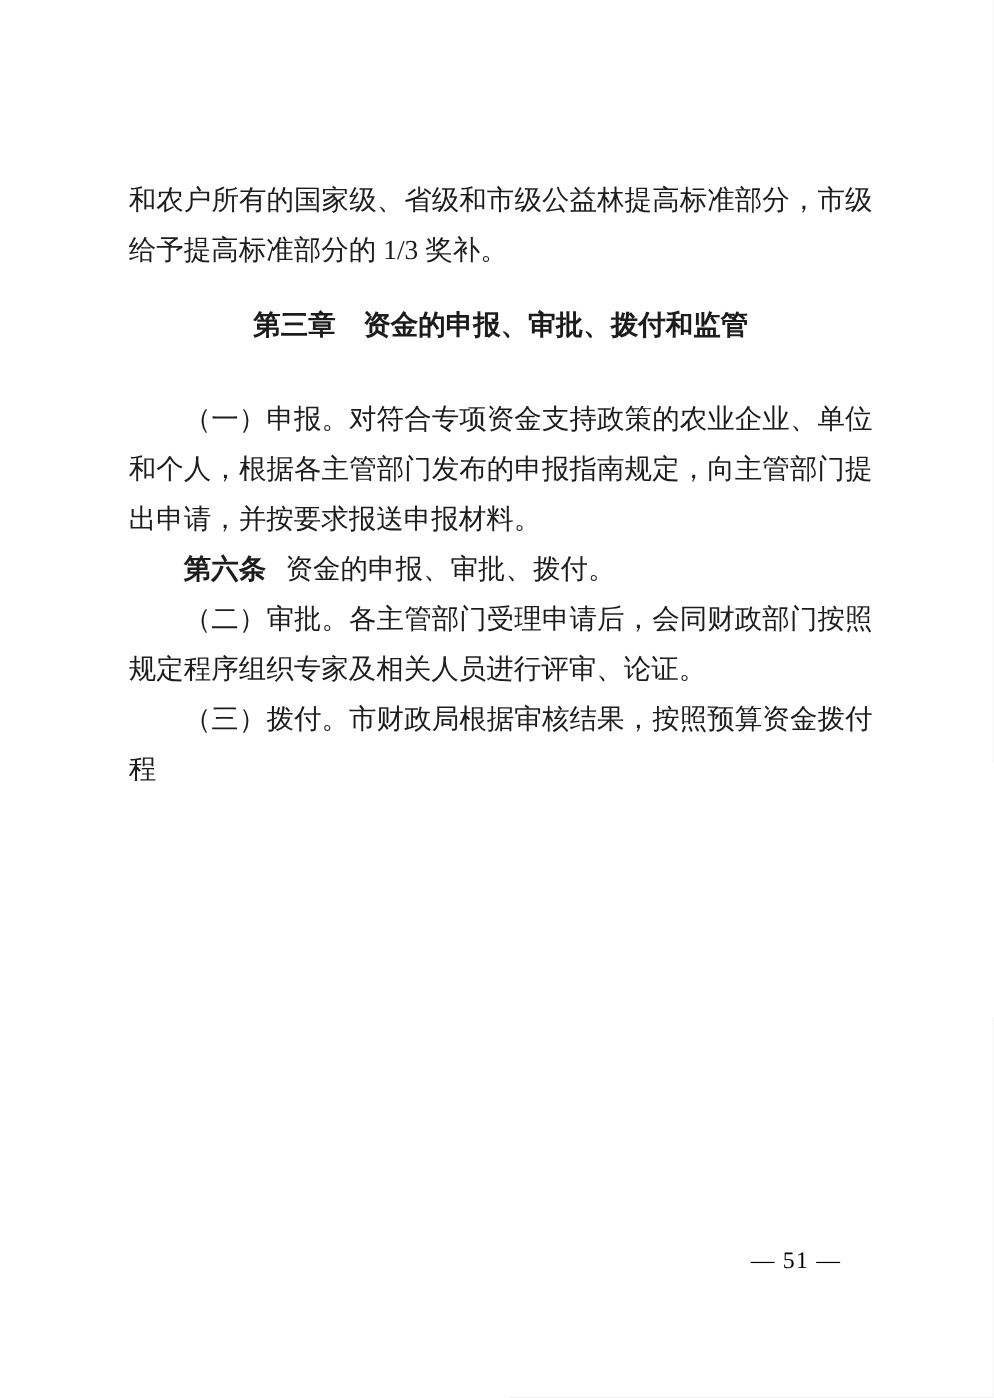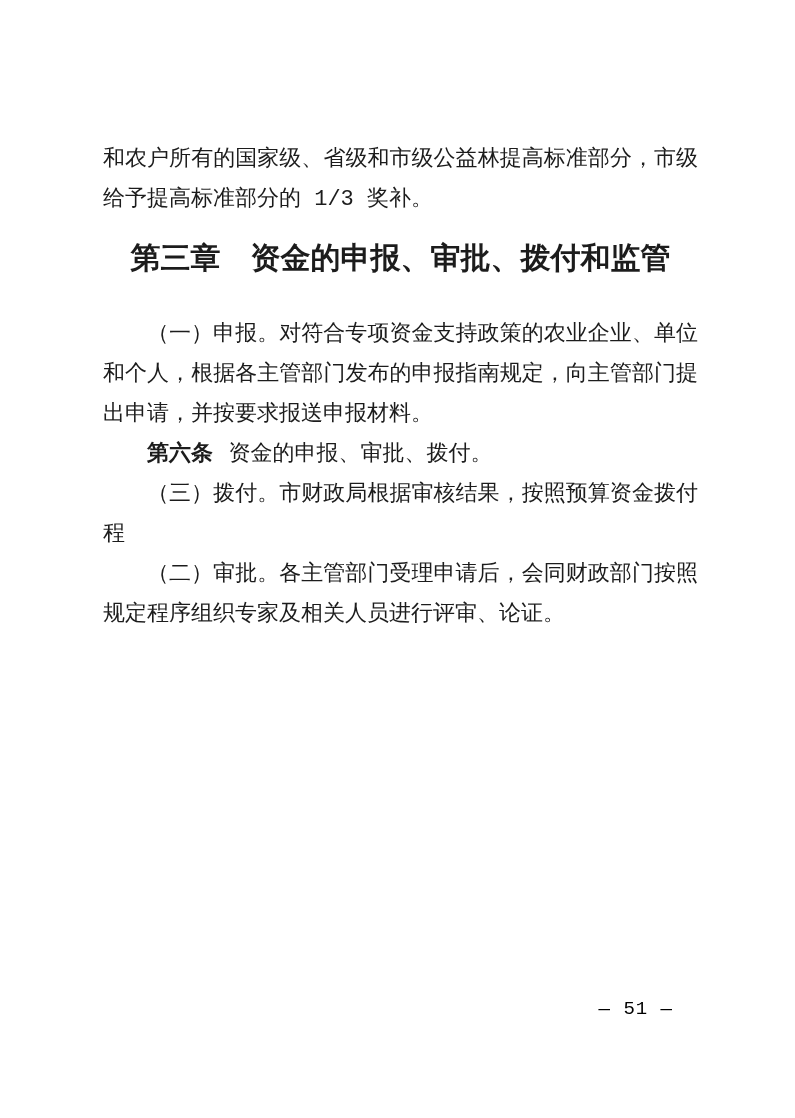--- a/index.html
+++ b/index.html
@@ -7,21 +7,21 @@
     padding: 0;
     background: #e8e8e8;
   }
   .page {
     position: relative;
     width: 795px;
     height: 1118px;
     background: #ffffff;
     margin: 0 auto;
     overflow: hidden;
-    font-family: Liberation Mono, monospace;
+    font-family: Liberation Serif, serif;
     color: #1c1c1c;
   }
   .body-text {
     position: absolute;
     top: 140px;
     left: 103px;
     width: 595px;
     font-size: 22px;
     line-height: 40px;
     text-align: justify;
@@ -30,21 +30,21 @@
     margin: 0;
     padding: 0;
   }
   .para-indent {
     text-indent: 2em;
   }
   .chapter-heading {
     margin: 20px 0 35px 0 !important;
     text-align: center;
     font-weight: bold;
-    font-size: 30px;
+    font-size: 22px;
     line-height: 40px;
     text-indent: 0;
   }
   .article-label {
     font-weight: bold;
     margin-right: 0.7em;
   }
   .page-number {
     position: absolute;
     top: 998px;
@@ -65,21 +65,21 @@
     <p>和农户所有的国家级、省级和市级公益林提高标准部分，市级给予提高标准部分的 1/3 奖补。</p>
 
 
 
     <p class="chapter-heading">第三章　资金的申报、审批、拨付和监管</p>
 
     <p class="para-indent">（一）申报。对符合专项资金支持政策的农业企业、单位和个人，根据各主管部门发布的申报指南规定，向主管部门提出申请，并按要求报送申报材料。</p>
 
     <p class="para-indent"><span class="article-label">第六条</span><span>资金的申报、审批、拨付。</span></p>
 
+    <p class="para-indent">（二）审批。各主管部门受理申请后，会同财政部门按照规定程序组织专家及相关人员进行评审、论证。</p>
+
     <p class="para-indent">（三）拨付。市财政局根据审核结果，按照预算资金拨付程</p>
-
-    <p class="para-indent">（二）审批。各主管部门受理申请后，会同财政部门按照规定程序组织专家及相关人员进行评审、论证。</p>
 
   </div>
 
   <div class="page-number">— 51 —</div>
 
 </div>
 
 </body></html>

